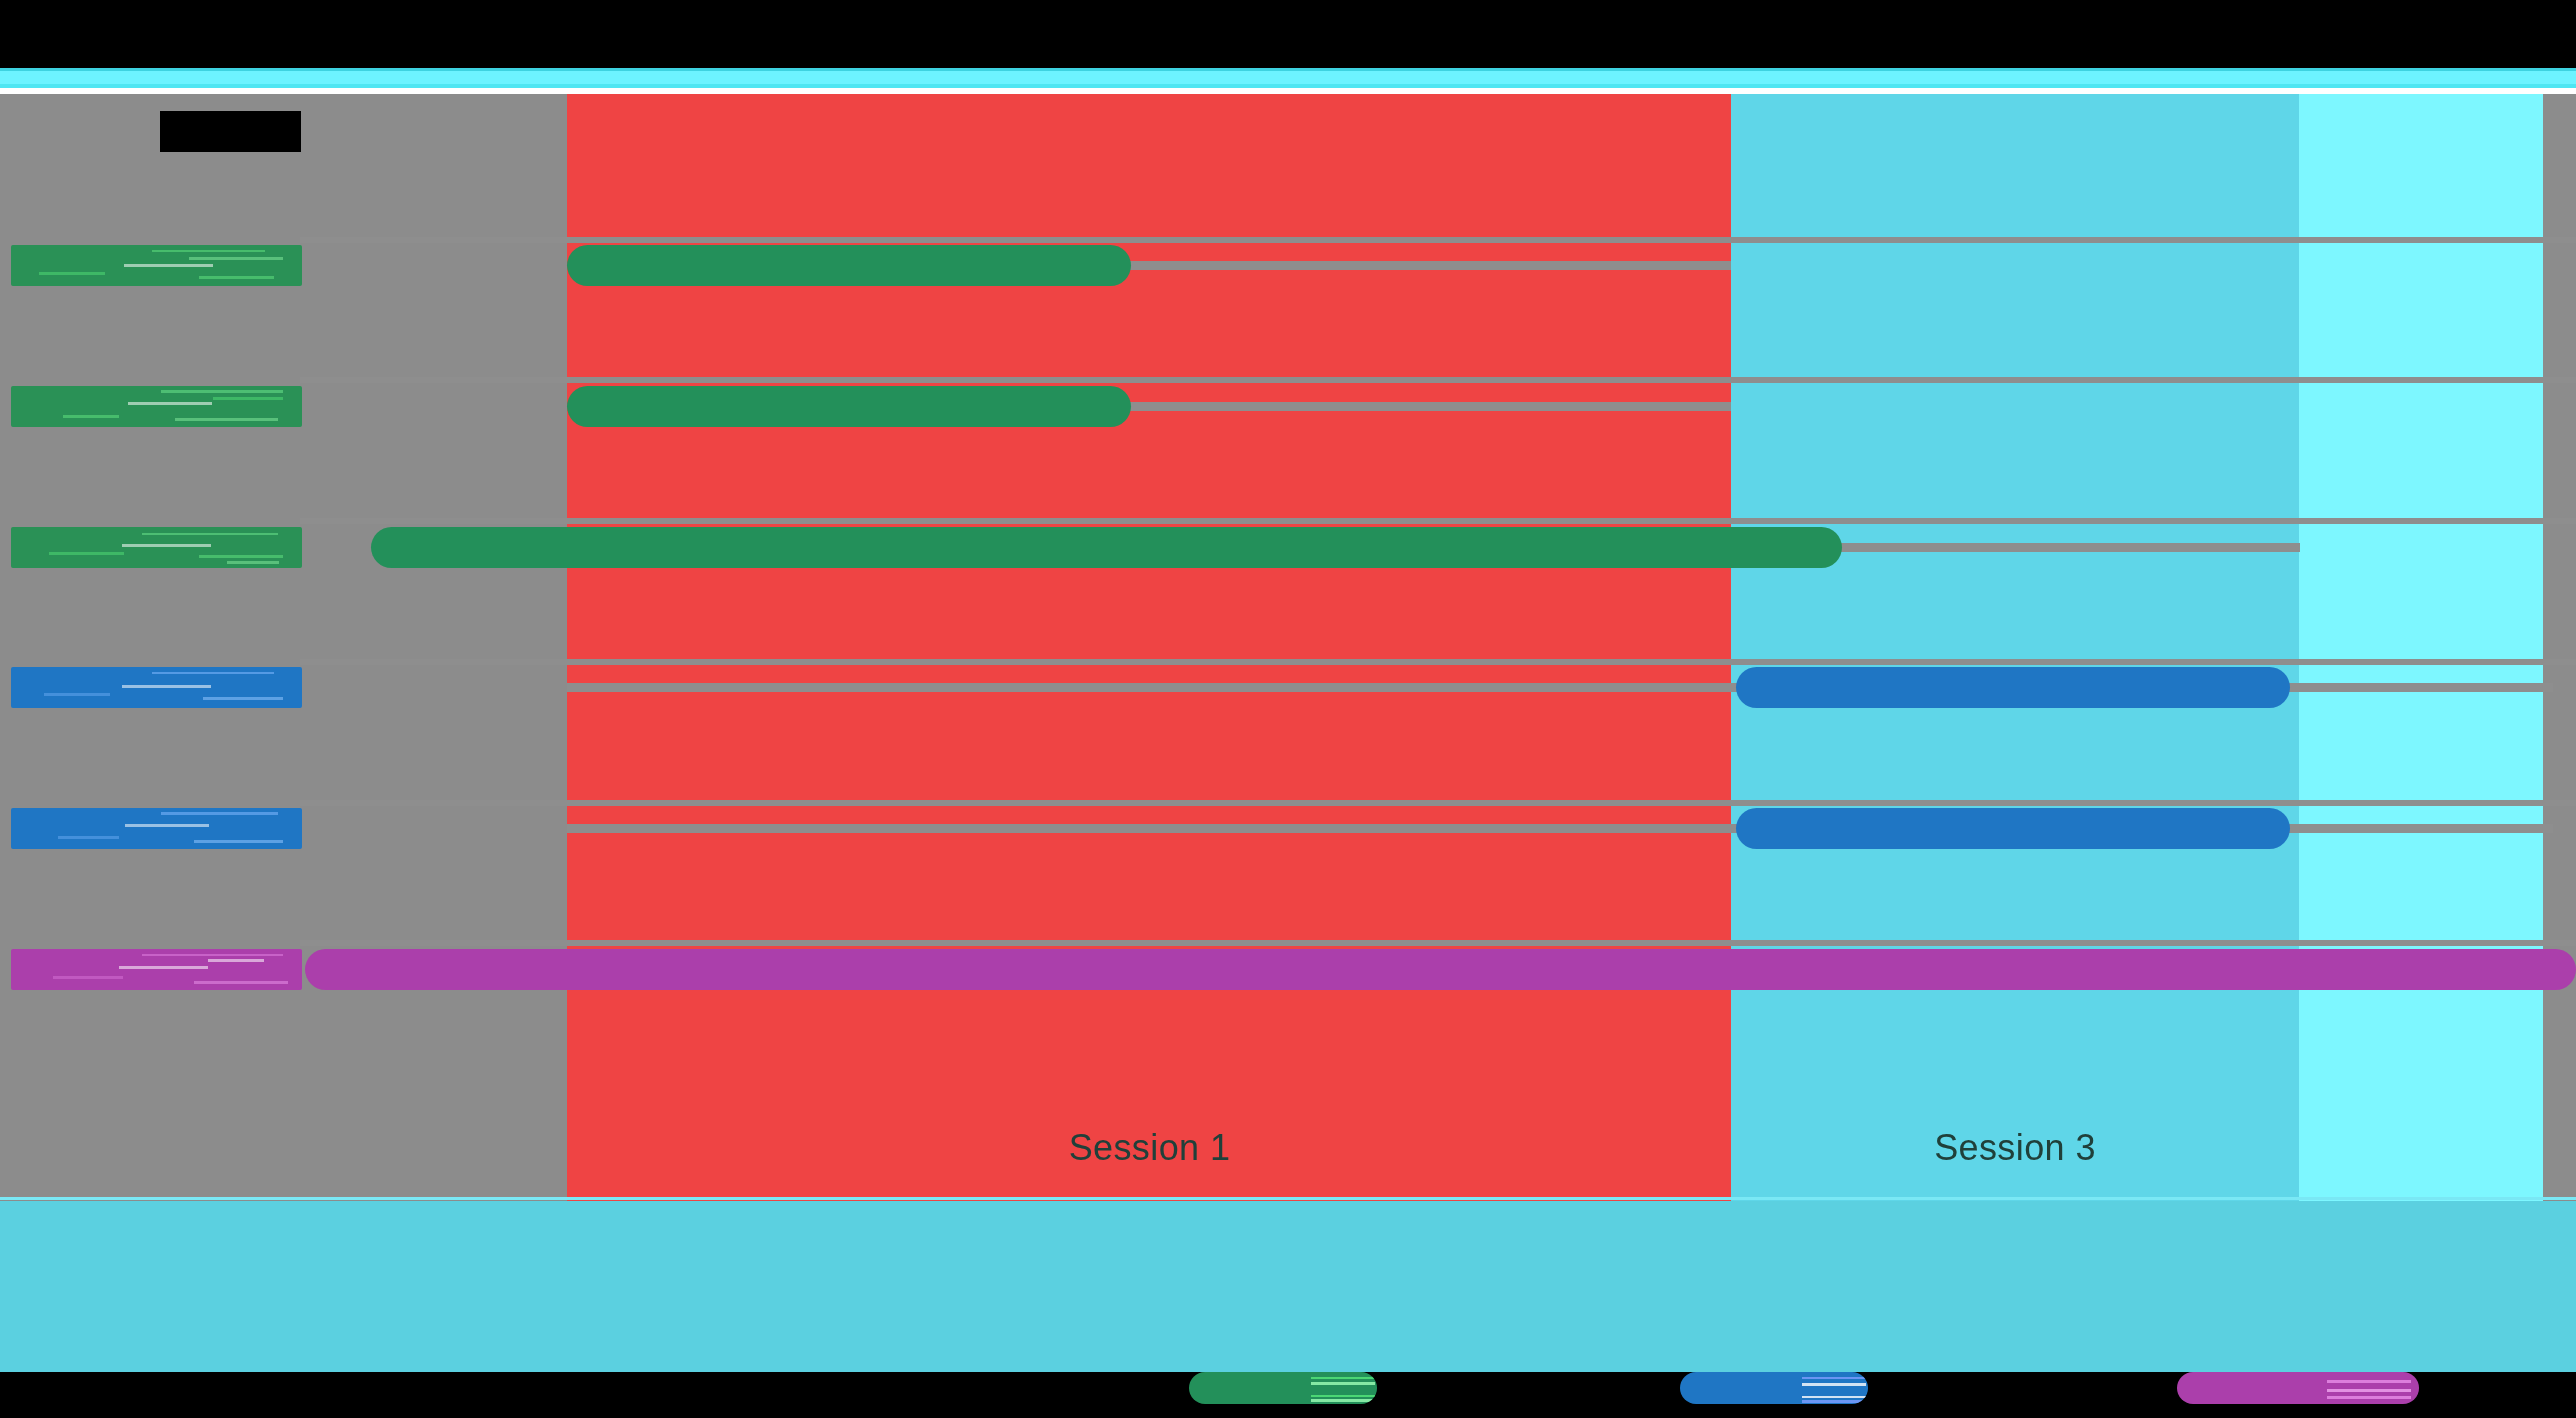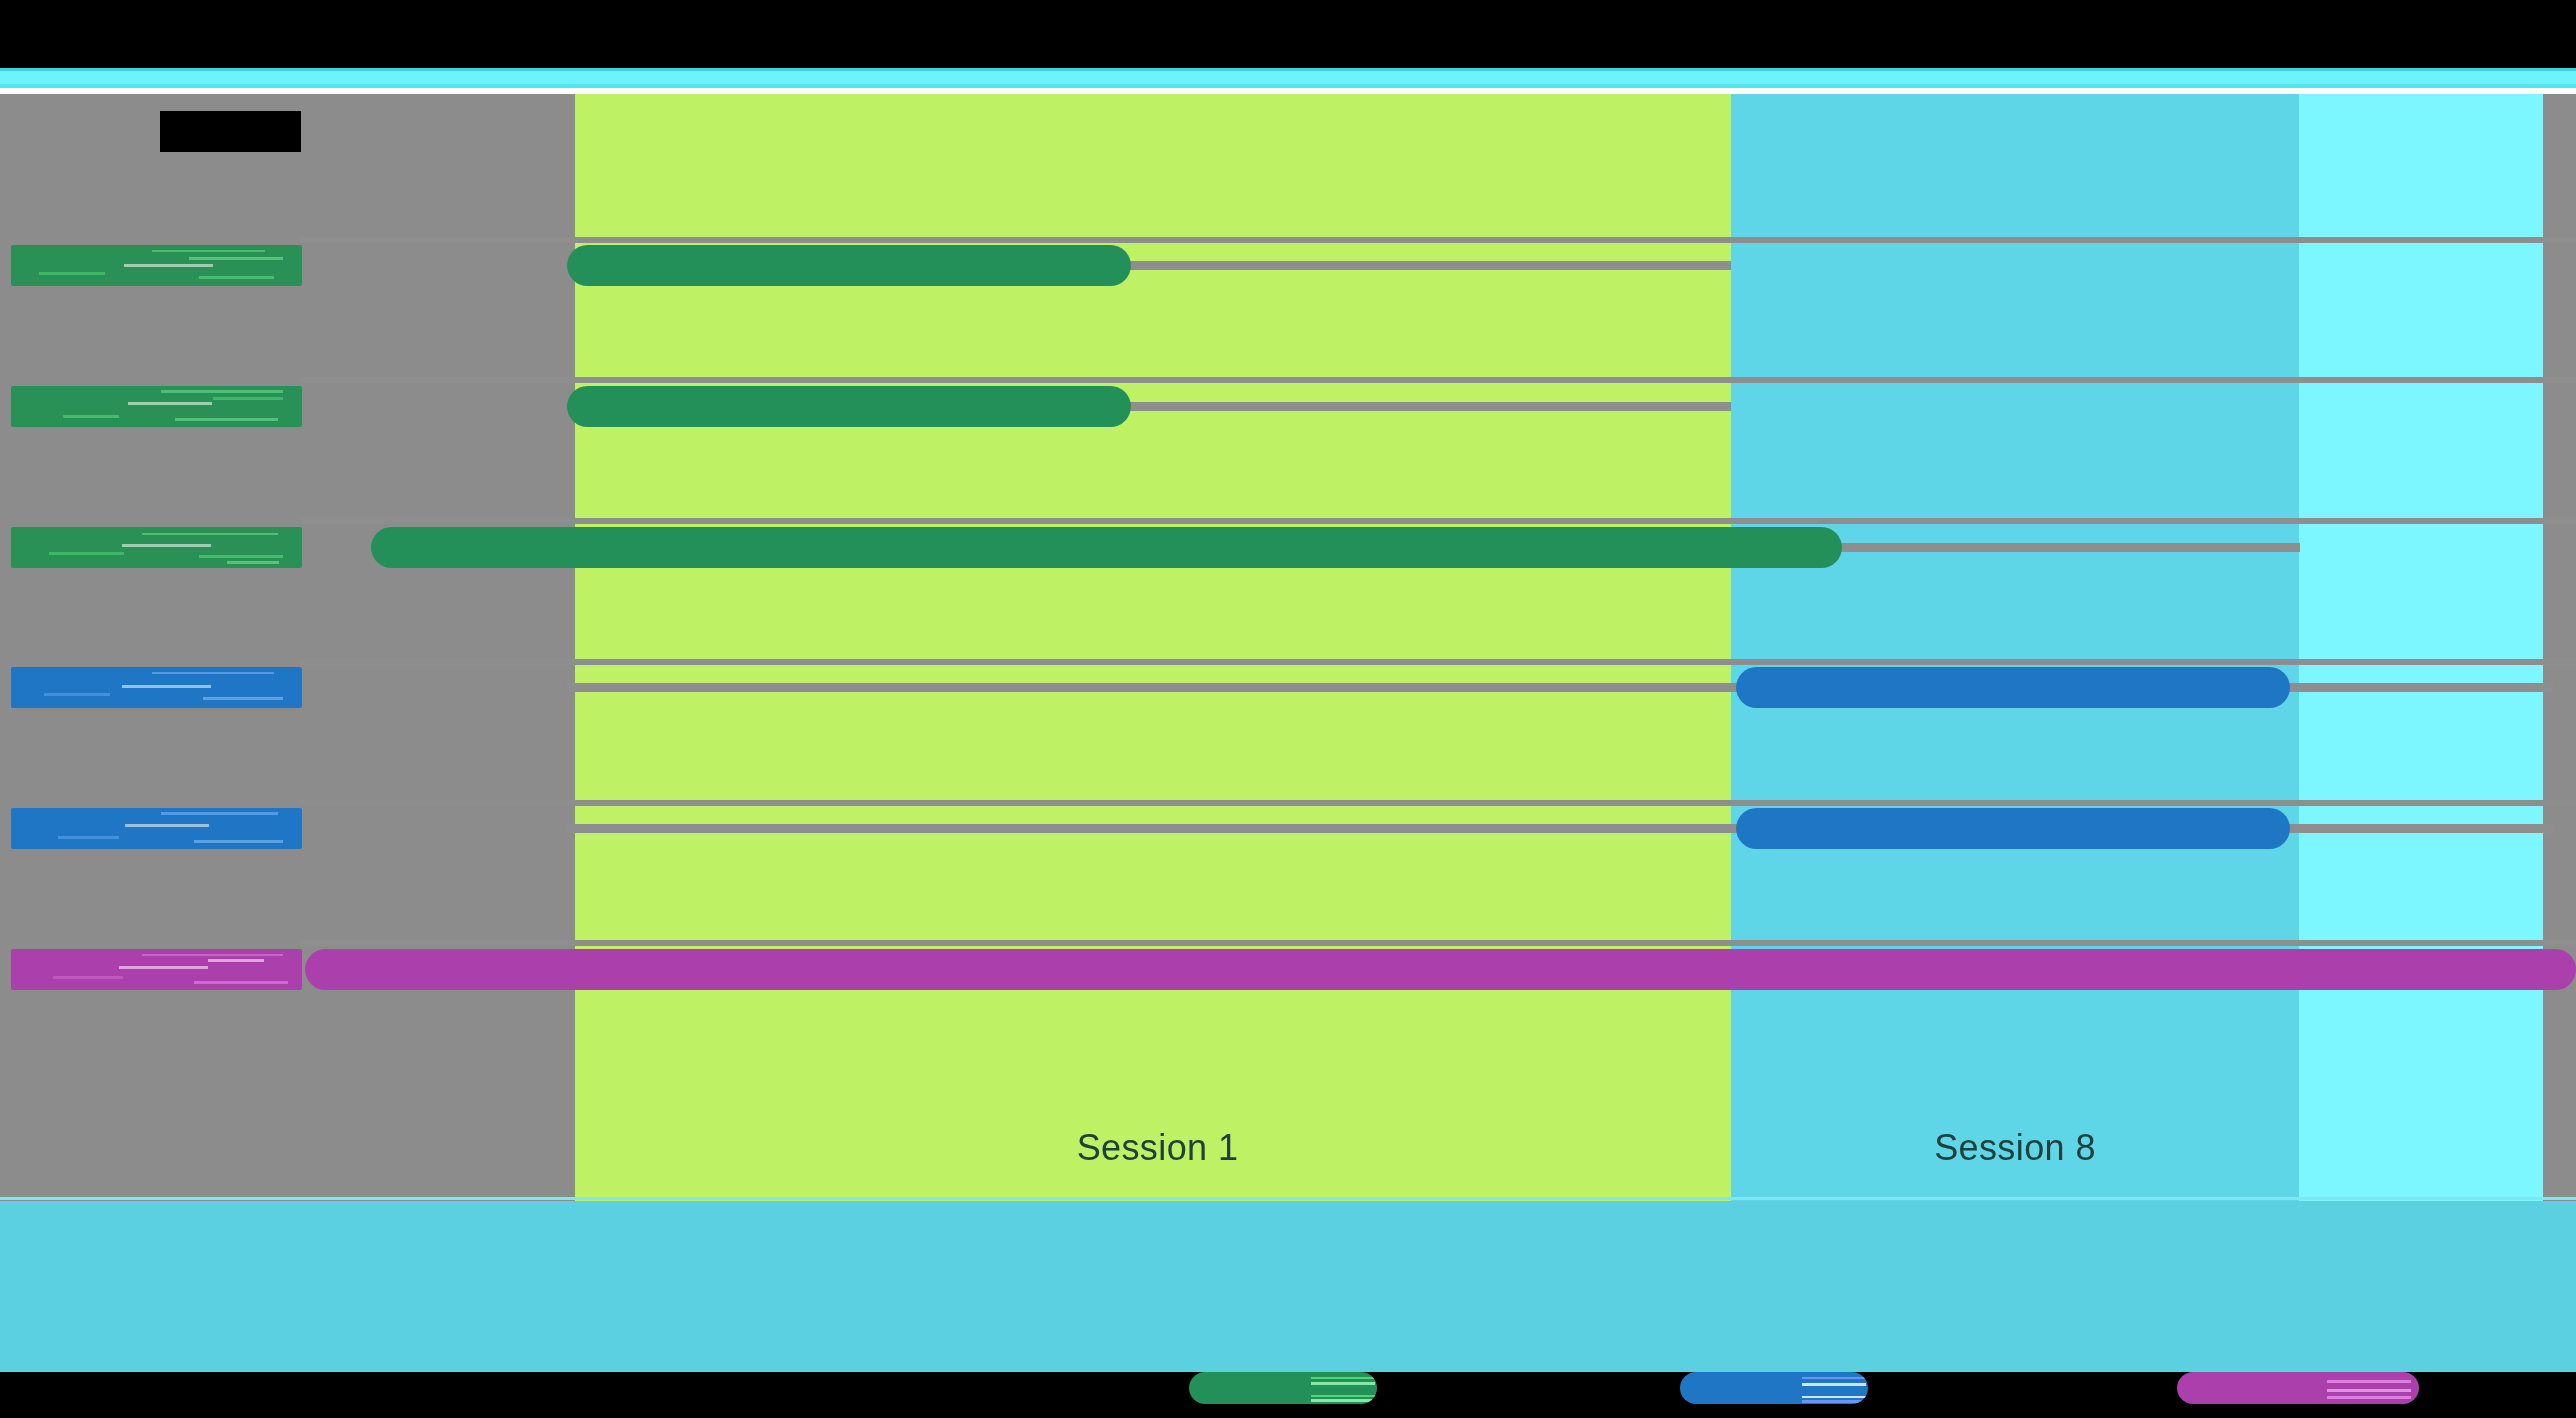--- a/index.html
+++ b/index.html
@@ -56,25 +56,25 @@
 <div id="stage">
 
   <div class="strip s-black-top"></div>
   <div class="strip s-cyan-thin1"></div>
   <div class="strip s-cyan-band"></div>
   <div class="strip s-cyan-thin2"></div>
   <div class="strip s-white1"></div>
 
   <div id="plot">
 
-    <div class="band" id="band-s1" style="left:567px;width:1165px;background:#bef264;margin-left:8px;">
+    <div class="band" id="band-s1" style="left:567px;width:1165px;background:#ef4444;">
       <div class="band-lbl">Session 1</div>
     </div>
     <div class="band" id="band-s2" style="left:1731px;width:568px;background:#5fd6e8;">
-      <div class="band-lbl">Session 8</div>
+      <div class="band-lbl">Session 3</div>
     </div>
     <div class="band" id="band-post" style="left:2299px;width:244px;background:#7df7ff;"></div>
     <div class="gutter" style="left:2543px;width:33px;"></div>
 
     <div class="gridline" style="top:143px;"></div>
     <div class="gridline" style="top:283px;"></div>
     <div class="gridline" style="top:424px;"></div>
     <div class="gridline" style="top:565px;"></div>
     <div class="gridline" style="top:706px;"></div>
     <div class="gridline" style="top:846px;"></div>

